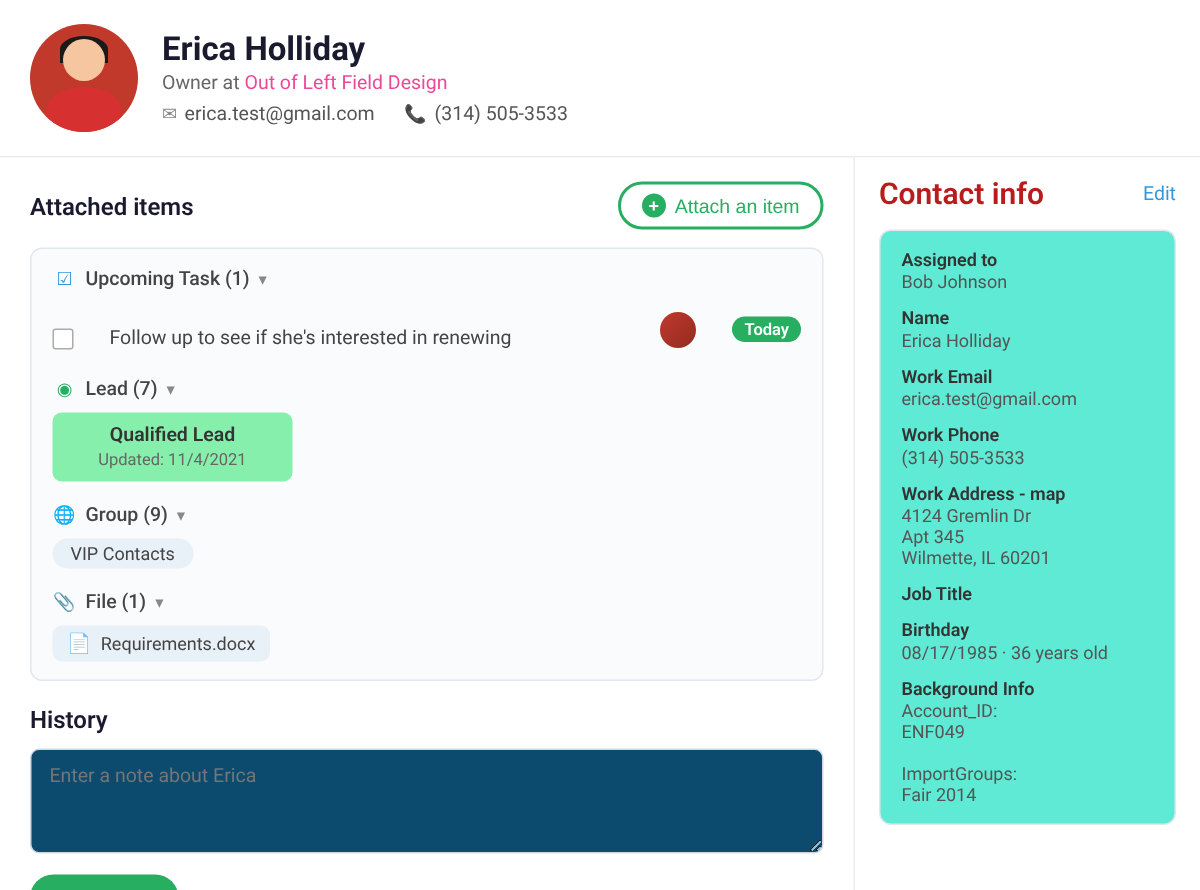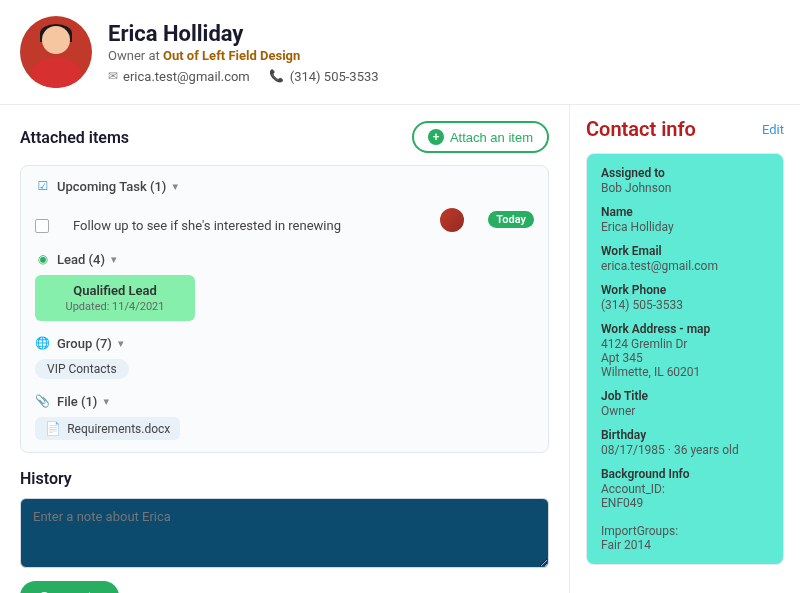--- a/index.html
+++ b/index.html
@@ -78,23 +78,22 @@
       font-weight: 700;
       color: #1a1a2e;
       margin-bottom: 2px;
     }
     .header-role {
       font-size: 13px;
       color: #666;
       margin-bottom: 6px;
     }
     .header-role a {
-      color: #a16207;
+      color: #ec4899;
       text-decoration: none;
-      font-weight: bold;
     }
     .header-contact {
       display: flex;
       gap: 20px;
       align-items: center;
       font-size: 13px;
       color: #555;
     }
     .header-contact .contact-item {
       display: flex;
@@ -416,33 +415,33 @@
                 <div class="task-avatar-img"></div>
               </div>
               <span class="today-badge">Today</span>
             </div>
           </div>
         </div>
 
         <div class="item-section">
           <div class="item-section-header">
             <span class="item-section-icon lead-icon-green">◉</span>
-            <span>Lead (4)</span>
+            <span>Lead (7)</span>
             <span class="chevron-icon">▾</span>
           </div>
           <div class="lead-card">
             <div class="lead-card-name">Qualified Lead</div>
             <div class="lead-card-updated">Updated: 11/4/2021</div>
           </div>
         </div>
 
         <div class="item-section">
           <div class="item-section-header">
             <span class="item-section-icon">🌐</span>
-            <span>Group (7)</span>
+            <span>Group (9)</span>
             <span class="chevron-icon">▾</span>
           </div>
           <span class="group-tag">VIP Contacts</span>
         </div>
 
         <div class="item-section">
           <div class="item-section-header">
             <span class="item-section-icon">📎</span>
             <span>File (1)</span>
             <span class="chevron-icon">▾</span>
@@ -488,21 +487,20 @@
             <span>Work Address - map</span>
           </div>
           <div class="contact-field-value">
             <div>4124 Gremlin Dr</div>
             <div>Apt 345</div>
             <div>Wilmette, IL 60201</div>
           </div>
         </div>
         <div class="contact-field">
           <div class="contact-field-label">Job Title</div>
-          <div class="contact-field-value">Owner</div>
         </div>
         <div class="contact-field">
           <div class="contact-field-label">Birthday</div>
           <div class="contact-field-value">08/17/1985 · 36 years old</div>
         </div>
         <div class="contact-field">
           <div class="contact-field-label">Background Info</div>
           <div class="contact-field-value" style="white-space: pre-line;">Account_ID:
 ENF049
 

